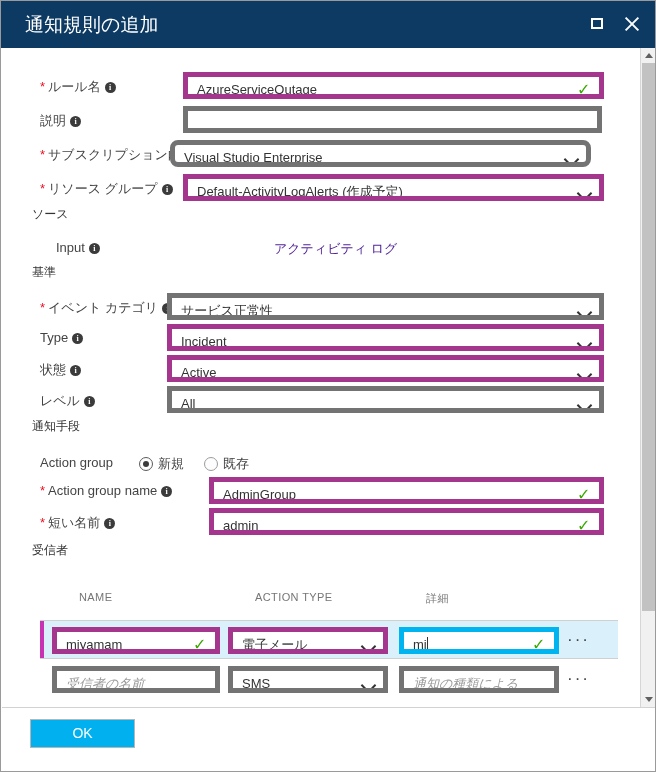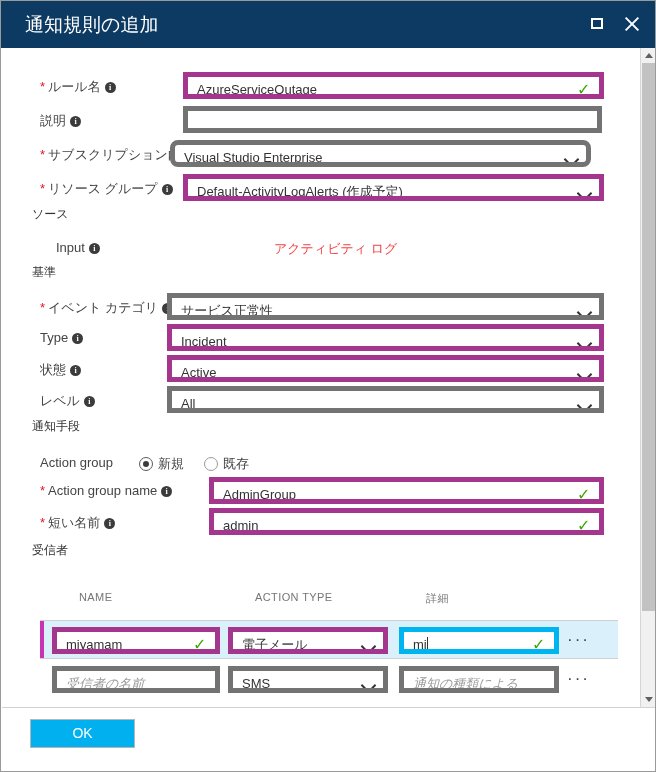--- a/index.html
+++ b/index.html
@@ -215,21 +215,21 @@
     height: 14px;
     background: #333333;
     vertical-align: -2px;
   }
 
   
   .static-val {
     position: absolute;
     top: 6px;
     font-size: 13px;
-    color: #ef4444;
+    color: #4c1d95;
     white-space: nowrap;
   }
 
   
   .section-h {
     position: absolute;
     left: 30px;
     font-size: 12px;
     color: #333333;
     white-space: nowrap;

